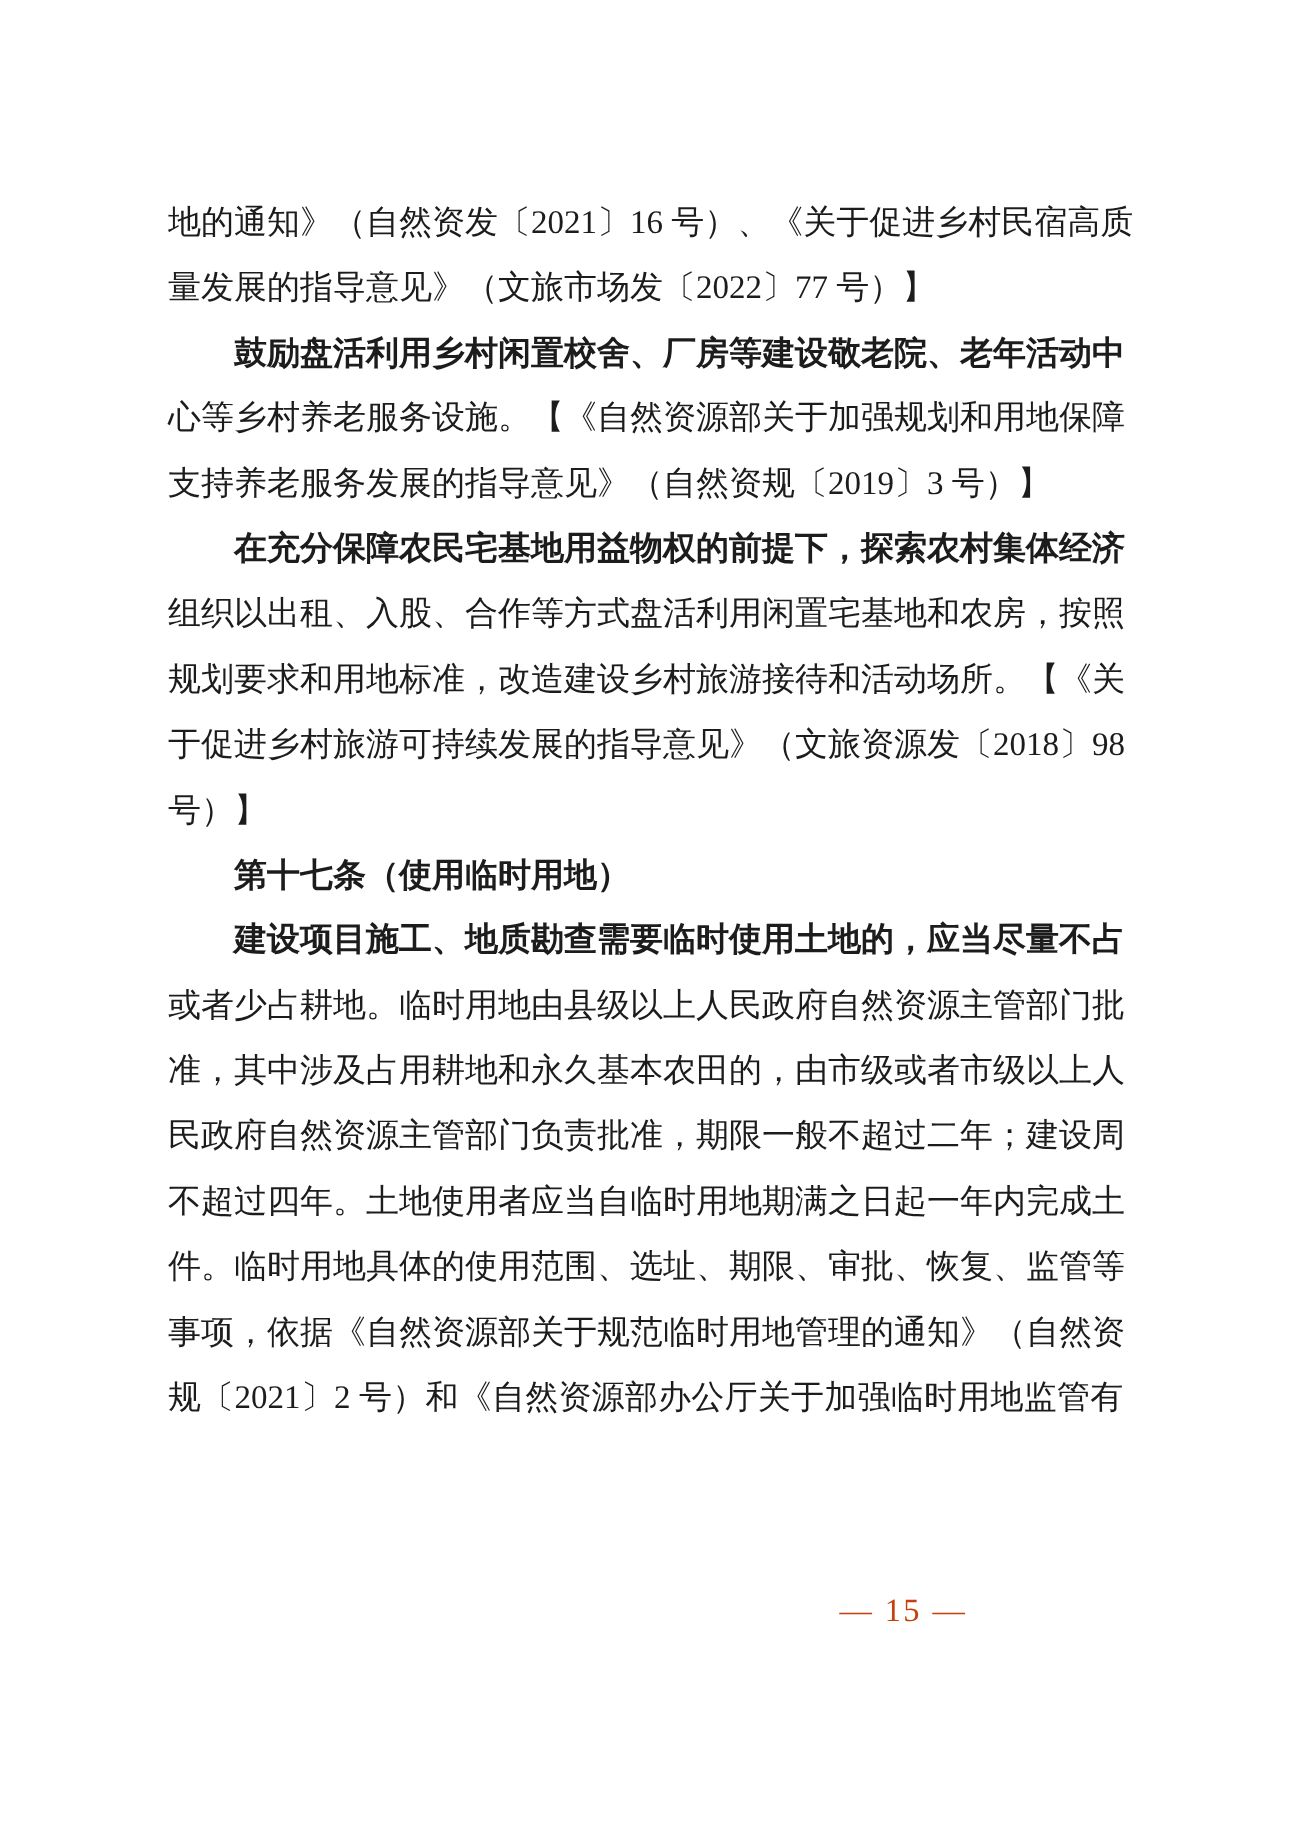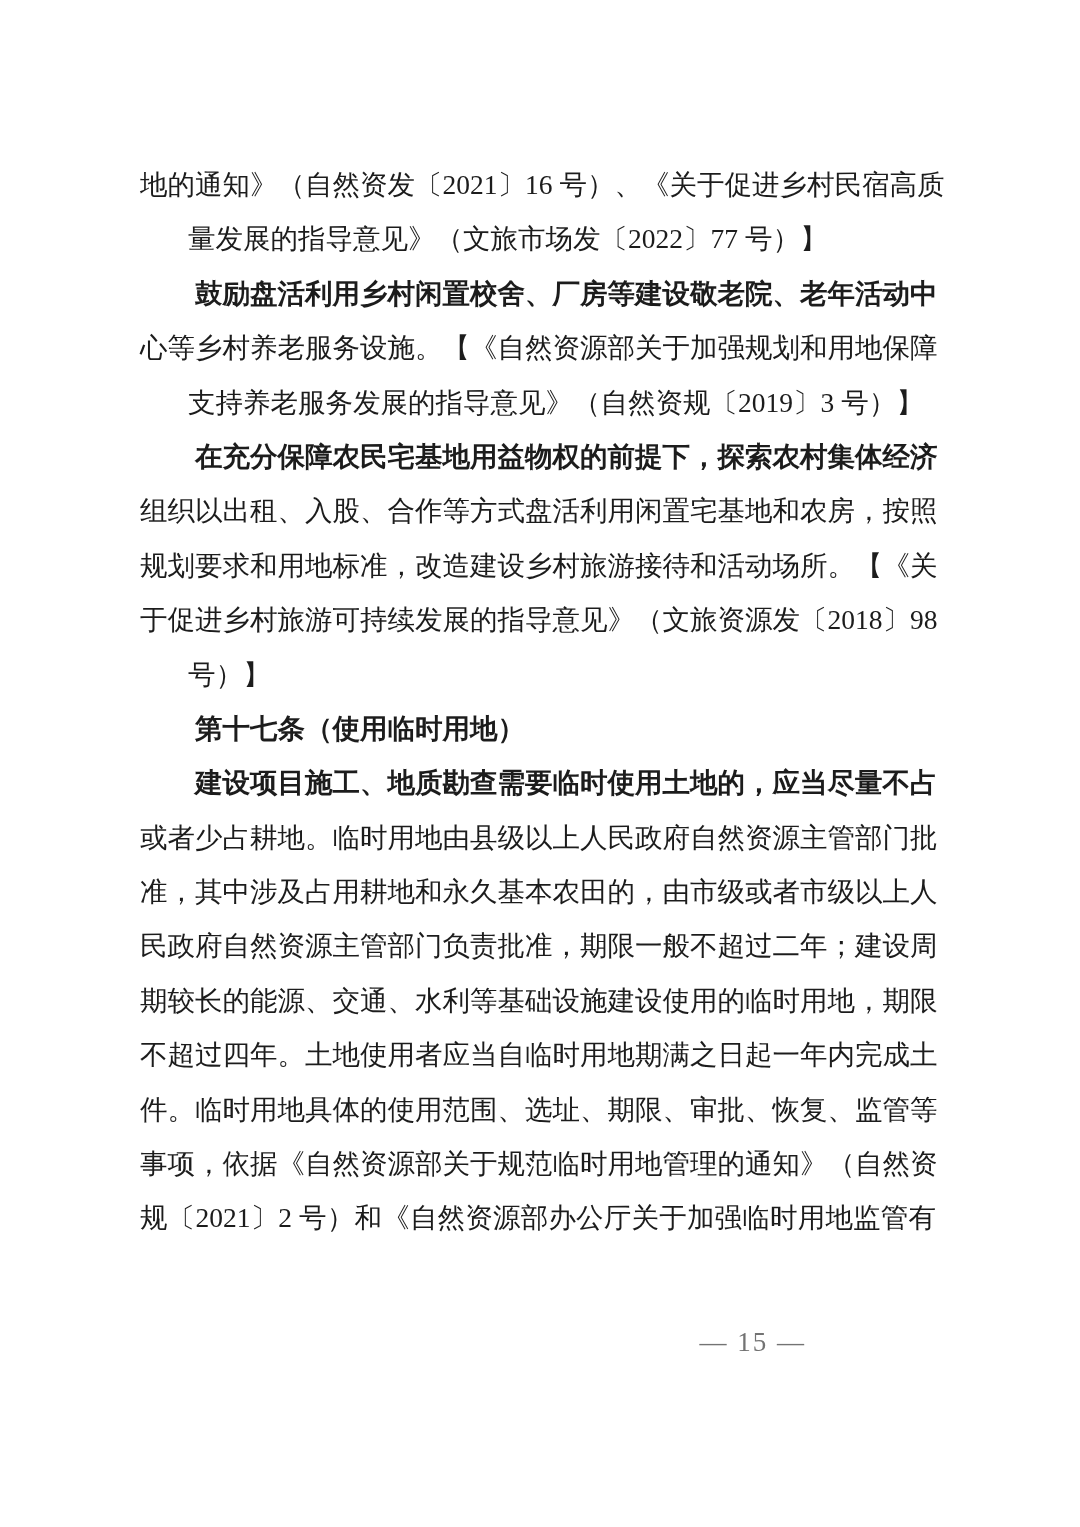--- a/index.html
+++ b/index.html
@@ -27,39 +27,38 @@
     line-height: 54.4px;
     height: 54.4px;
     text-align: justify;
     text-align-last: justify;
     white-space: nowrap;
     letter-spacing: 0;
   }
   .line.plain {
     text-align: left;
     text-align-last: left;
-    margin-left: 48px;
   }
   .line.indent {
     text-indent: 2em;
     font-weight: bold;
   }
   .line.heading {
     font-family: "Liberation Sans", "DejaVu Sans", sans-serif;
     font-weight: bold;
     text-align: center;
     text-align-last: left;
   }
   .footer {
     position: absolute;
     top: 1322px;
     right: 158px;
     font-size: 27px;
     line-height: 40px;
-    color: #737373;
+    color: #c2410c;
     letter-spacing: 2px;
   }
 </style>
 </head>
 <body>
 
 <div class="page">
   <div class="content">
 
     <div class="line">地的通知》（自然资发〔2021〕16 号）、《关于促进乡村民宿高质</div>
@@ -74,21 +73,20 @@
     <div class="line">规划要求和用地标准，改造建设乡村旅游接待和活动场所。【《关</div>
     <div class="line">于促进乡村旅游可持续发展的指导意见》（文旅资源发〔2018〕98</div>
     <div class="line plain">号）】</div>
 
     <div class="line heading indent">第十七条（使用临时用地）</div>
 
     <div class="line indent">建设项目施工、地质勘查需要临时使用土地的，应当尽量不占</div>
     <div class="line">或者少占耕地。临时用地由县级以上人民政府自然资源主管部门批</div>
     <div class="line">准，其中涉及占用耕地和永久基本农田的，由市级或者市级以上人</div>
     <div class="line">民政府自然资源主管部门负责批准，期限一般不超过二年；建设周</div>
-    <div class="line">期较长的能源、交通、水利等基础设施建设使用的临时用地，期限</div>
     <div class="line">不超过四年。土地使用者应当自临时用地期满之日起一年内完成土</div>
     <div class="line">件。临时用地具体的使用范围、选址、期限、审批、恢复、监管等</div>
     <div class="line">事项，依据《自然资源部关于规范临时用地管理的通知》（自然资</div>
     <div class="line">规〔2021〕2 号）和《自然资源部办公厅关于加强临时用地监管有</div>
 
   </div>
 
   <div class="footer">— 15 —</div>
 </div>
 

